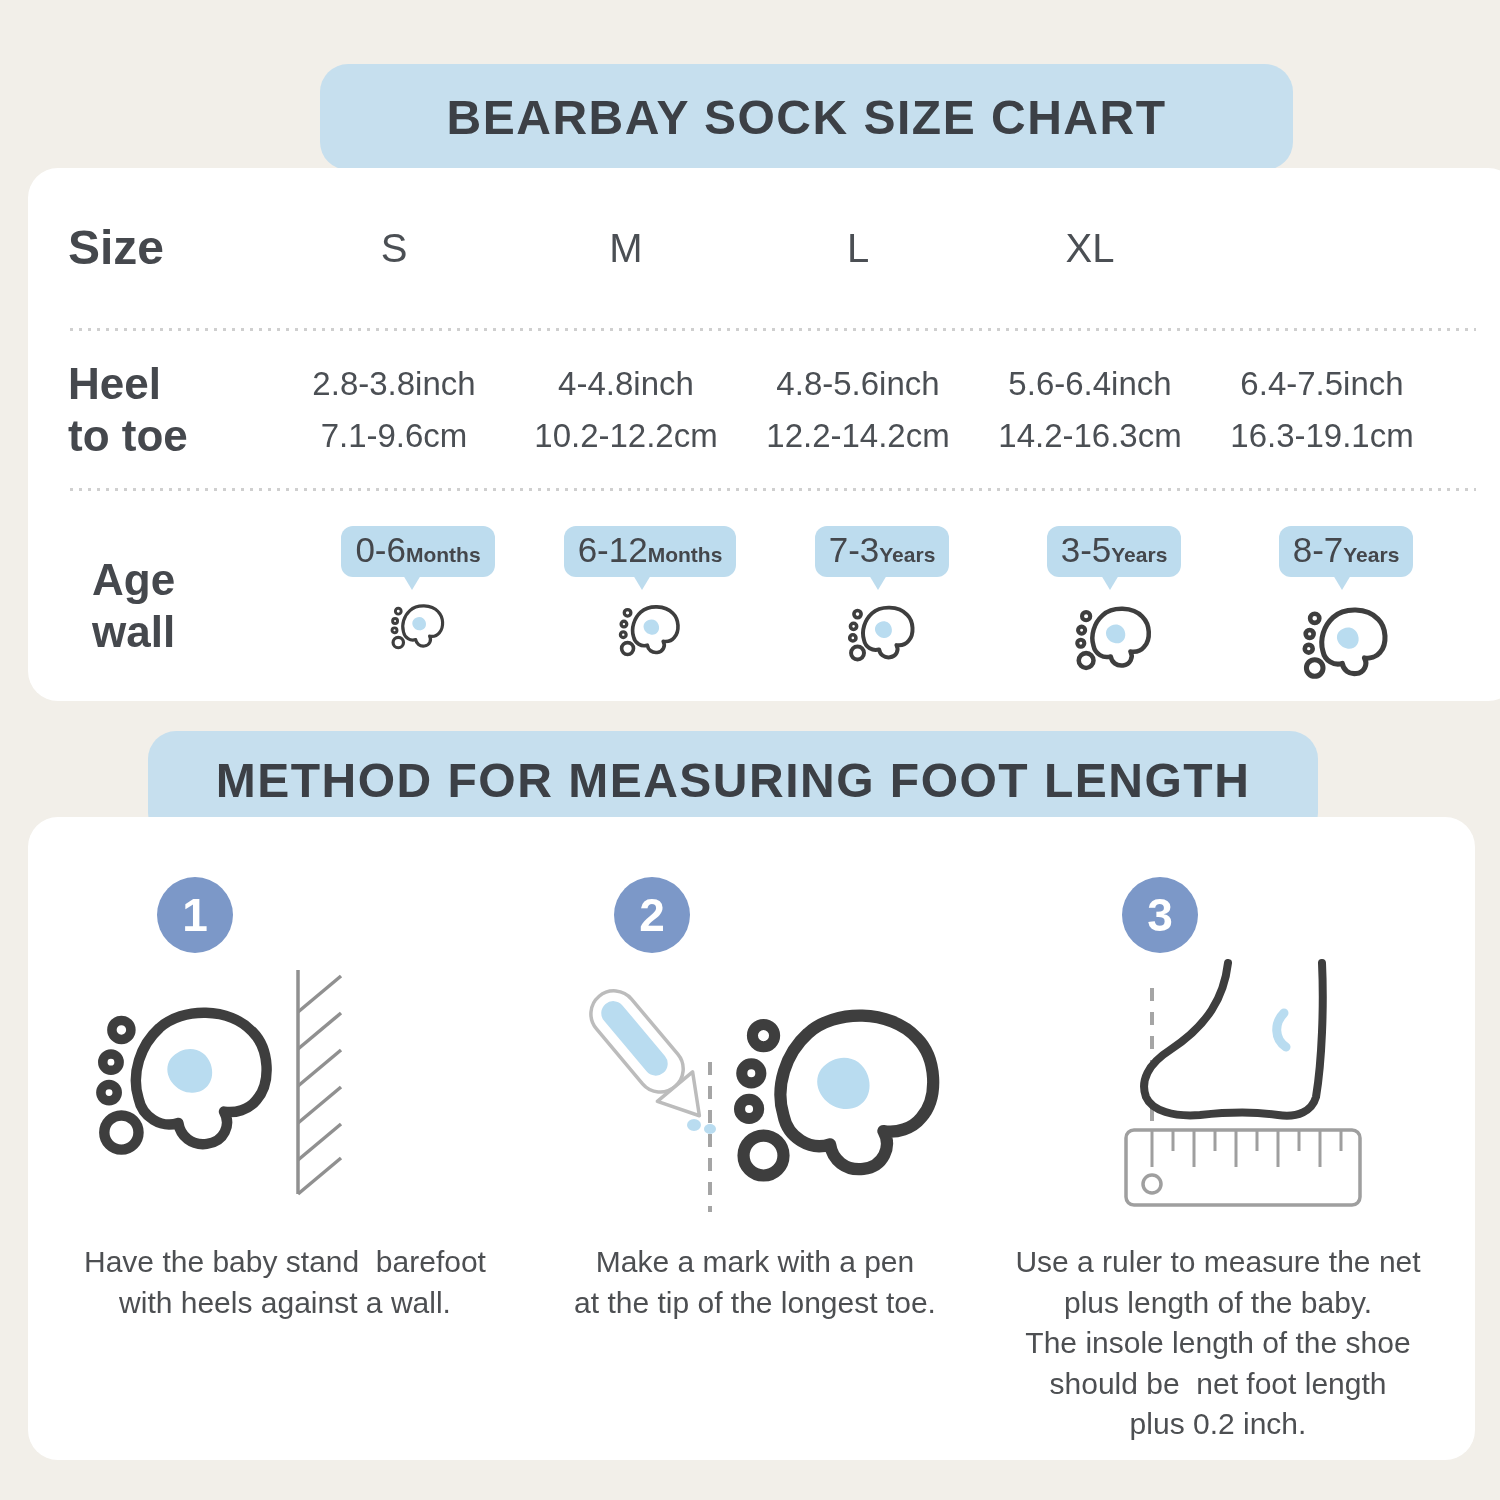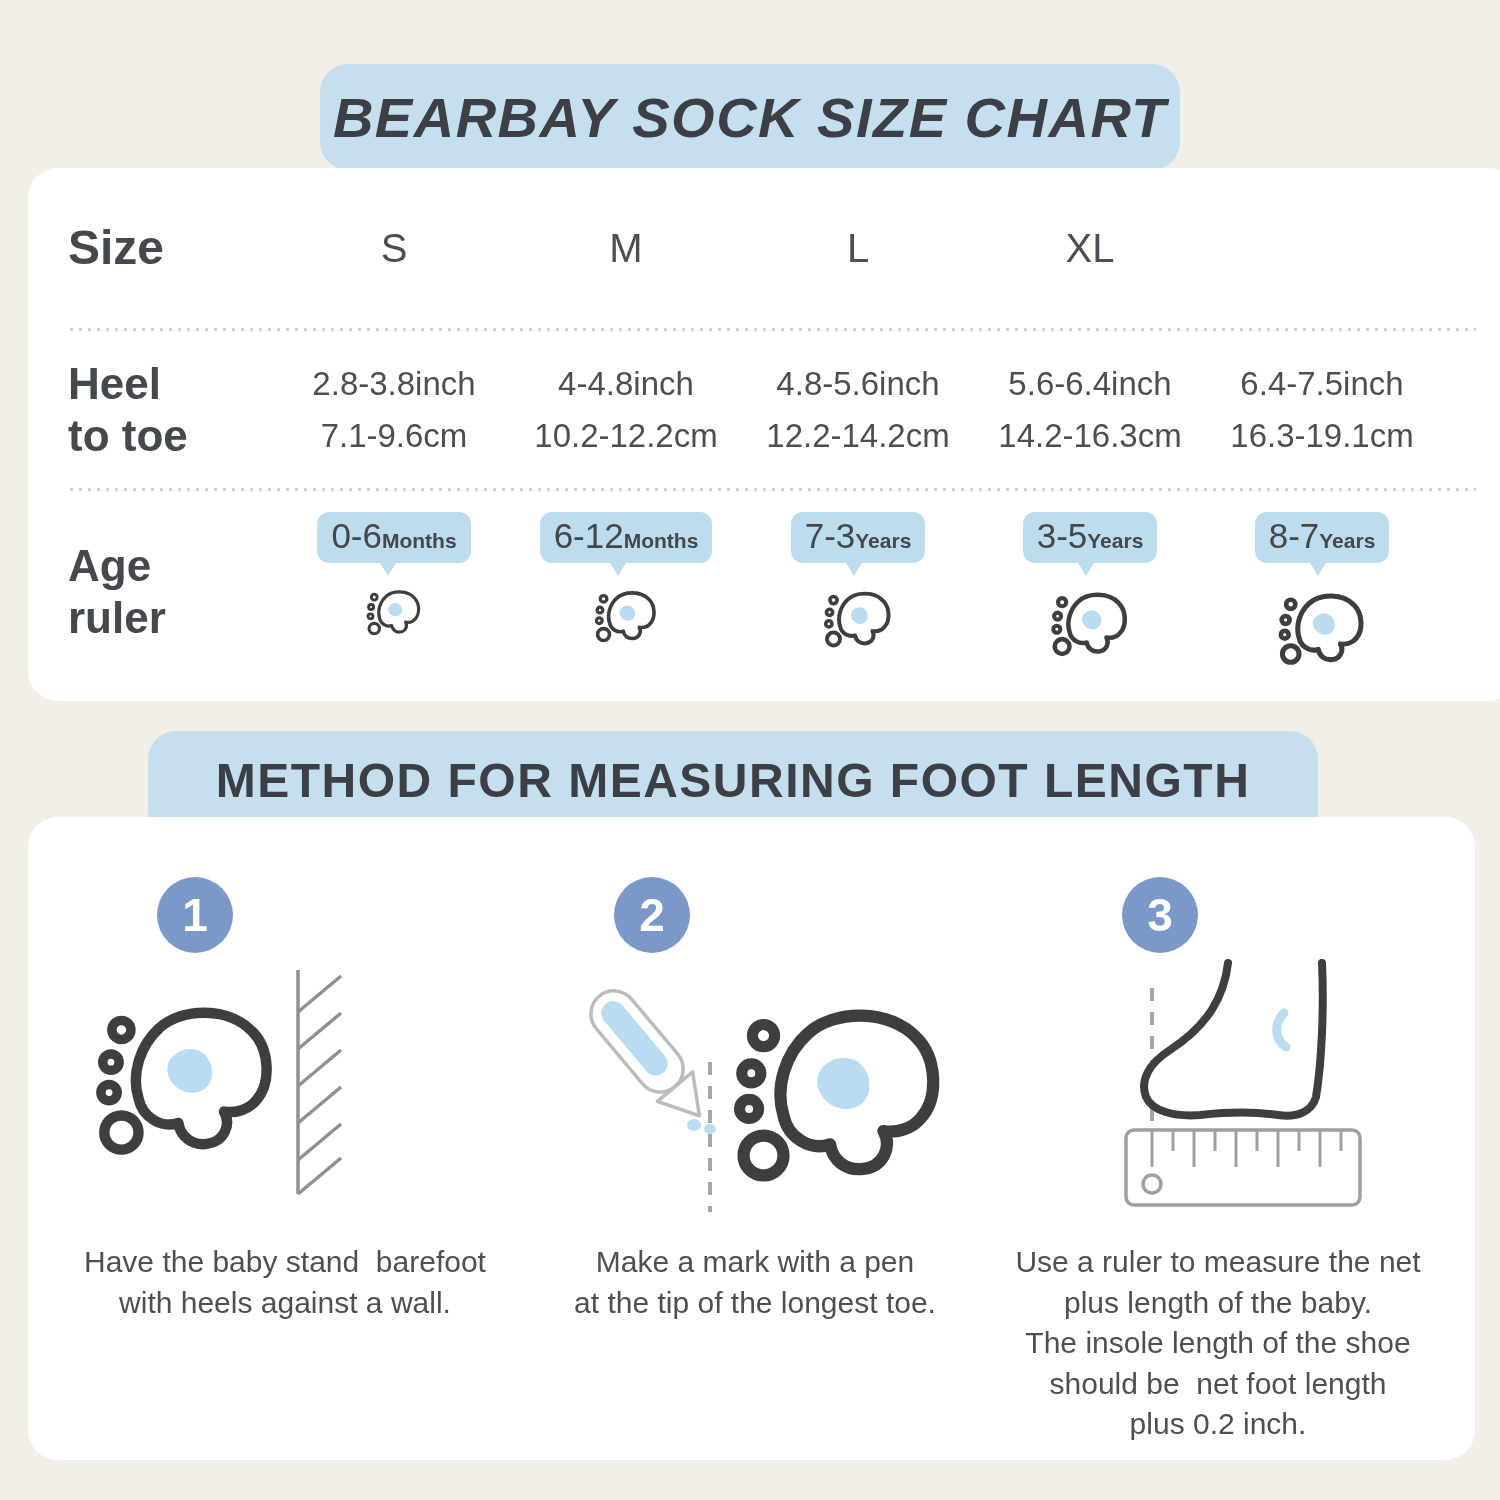--- a/index.html
+++ b/index.html
@@ -13,42 +13,42 @@
   .banner{
     position:absolute;
     background:#c6dfee;
     border-radius:28px;
     display:flex;align-items:center;justify-content:center;
     z-index:0;
     color:#3c4046;
     font-weight:bold;
     letter-spacing:1.5px;
   }
-  #banner-1{left:320px;top:64px;width:860px;height:106px;font-size:56px;font-style:italic;}
+  #banner-1{left:320px;top:64px;width:973px;height:106px;font-size:48px;}
   #banner-2{left:148px;top:731px;width:1170px;height:110px;font-size:48px;padding-bottom:12px;box-sizing:border-box;}
   .card{
     position:absolute;
     background:#ffffff;
     border-radius:30px;
     z-index:1;
   }
   #card-1{left:28px;top:168px;width:1447px;height:533px;padding-left:43px;}
   #card-2{left:28px;top:817px;width:1447px;height:643px;}
 
   
   .trow{
     position:absolute;left:40px;
     display:grid;
     grid-template-columns:210px repeat(5,232px);
   }
   .trow>div{display:flex;justify-content:center;align-items:center;text-align:center;}
   .trow>div.lbl{justify-content:flex-start;text-align:left;}
   #row-size{top:0;height:160px;align-items:center;}
   #row-heel{top:163px;height:157px;align-items:center;}
-  #row-age{top:322px;height:211px;align-items:start;padding-top:22px;}
+  #row-age{top:336px;height:211px;align-items:start;padding-top:22px;margin-left:24px;}
   .lbl{font-weight:bold;color:#45484d;font-size:44px;line-height:1.18;}
   #row-size .lbl{font-size:48px;}
   .size-head{font-size:40px;color:#4b4f54;}
   .range{font-size:33px;color:#4b4f54;line-height:1.55;}
   .dotline{
     position:absolute;left:42px;right:42px;height:3px;
     background-image:repeating-linear-gradient(to right,#cfcfcf 0 3px,transparent 3px 9px);
   }
   #dot-1{top:160px;}
   #dot-2{top:320px;}
@@ -155,21 +155,21 @@
     <div class="range">
       <span><span>6.4-7.5inch</span><br><span>16.3-19.1cm</span></span>
     </div>
   </div>
 
   <div class="dotline" id="dot-2"></div>
 
   <div class="trow" id="row-age">
     <div class="lbl" style="margin-top:28px;">
       <span><span>Age</span><br>
-      <span>ruler</span></span>
+      <span>wall</span></span>
     </div>
     <div>
         <div class="age-cell">
       <div class="age-badge">
         <span class="age-num">0-6</span>
         <span class="age-unit">Months</span>
       </div>
       <svg class="fp fp-0" viewBox="0 0 100 100">
             <use href="#footprint"></use>
           </svg>

